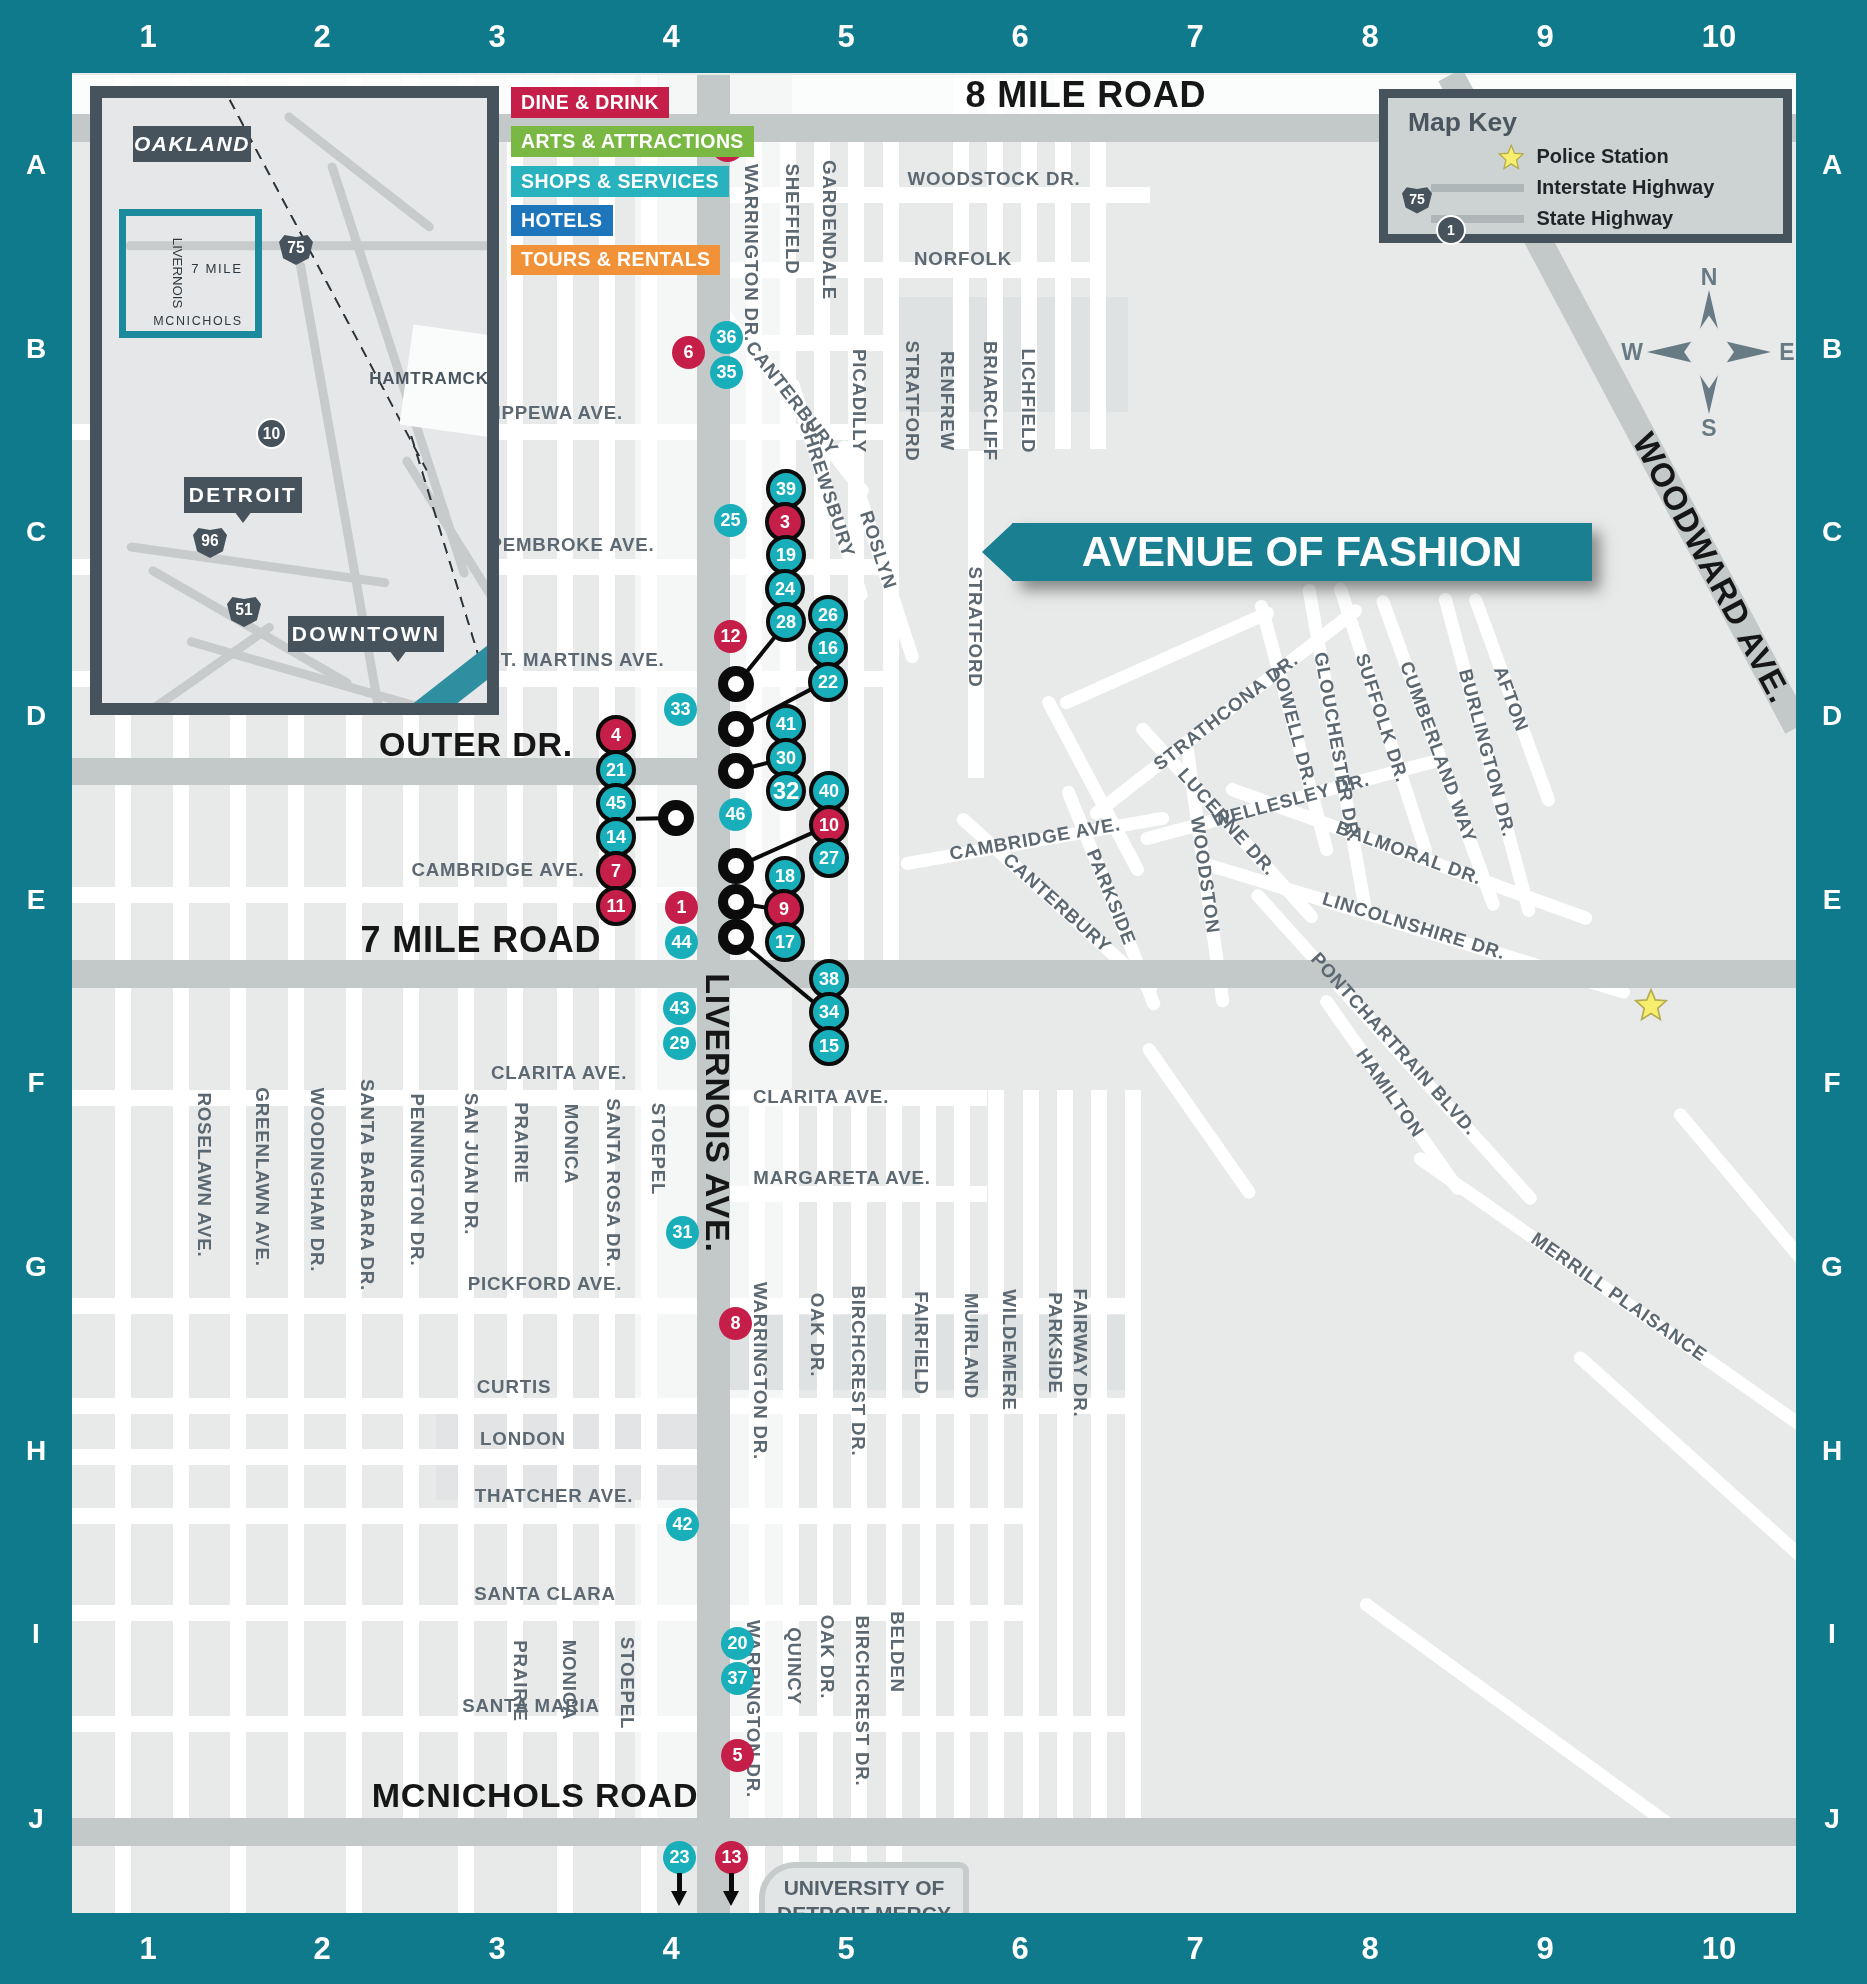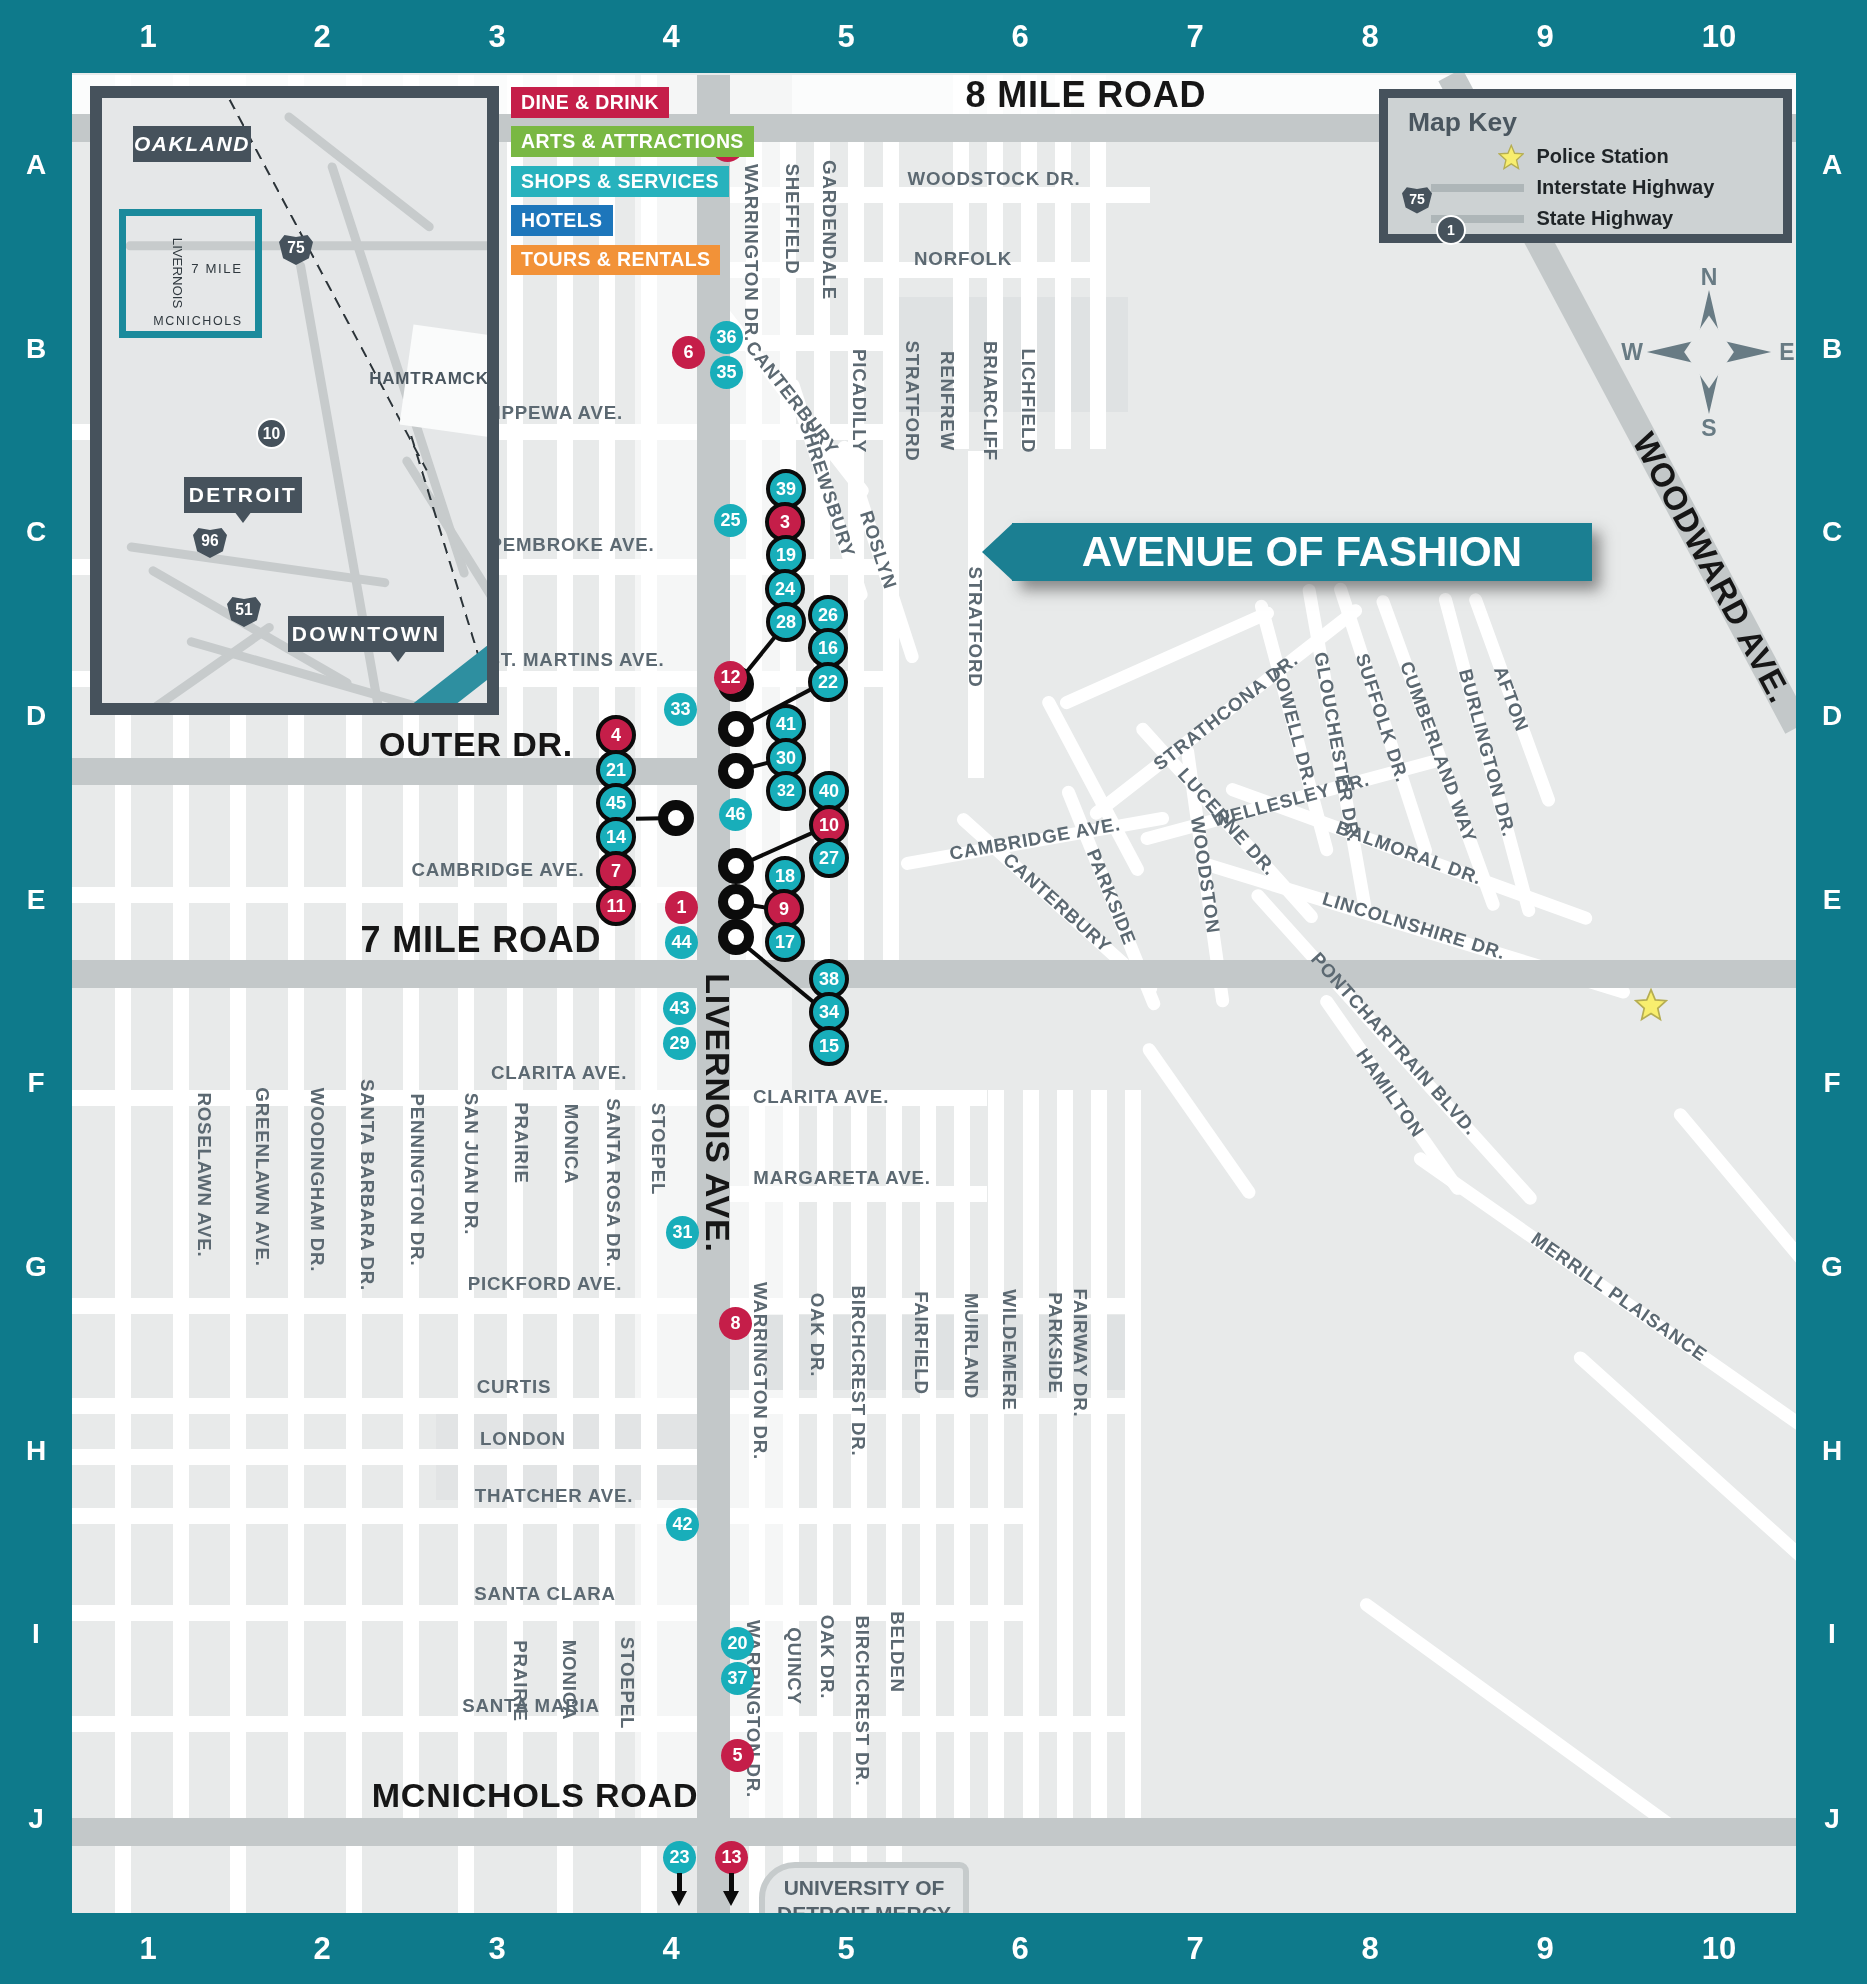--- a/index.html
+++ b/index.html
@@ -270,33 +270,33 @@
       <div class="ring" style="left: 718px; top: 753px;"></div>
       <div class="ring" style="left: 658px; top: 800px;"></div>
       <div class="ring" style="left: 718px; top: 848px;"></div>
       <div class="ring" style="left: 718px; top: 884px;"></div>
       <div class="ring" style="left: 718px; top: 919px;"></div>
       <div class="marker" style="left: 711px; top: 129px; width: 33px; height: 33px; background: rgb(197, 30, 73); font-size: 18px; border: none;">2</div>
       <div class="marker" style="left: 672px; top: 336px; width: 33px; height: 33px; background: rgb(197, 30, 73); font-size: 18px; border: none;">6</div>
       <div class="marker" style="left: 710px; top: 321px; width: 33px; height: 33px; background: rgb(24, 174, 186); font-size: 18px; border: none;">36</div>
       <div class="marker" style="left: 710px; top: 356px; width: 33px; height: 33px; background: rgb(24, 174, 186); font-size: 18px; border: none;">35</div>
       <div class="marker" style="left: 714px; top: 504px; width: 33px; height: 33px; background: rgb(24, 174, 186); font-size: 18px; border: none;">25</div>
-      <div class="marker" style="left: 714px; top: 620px; width: 33px; height: 33px; background: rgb(197, 30, 73); font-size: 18px; border: none; margin-top: 41px;">12</div>
+      <div class="marker" style="left: 714px; top: 620px; width: 33px; height: 33px; background: rgb(197, 30, 73); font-size: 18px; border: none;">12</div>
       <div class="marker" style="left: 664px; top: 693px; width: 33px; height: 33px; background: rgb(24, 174, 186); font-size: 18px; border: none;">33</div>
       <div class="marker" style="left: 766px; top: 469px; width: 40px; height: 40px; background: rgb(24, 174, 186); font-size: 18px; border: 4.7px solid rgb(11, 11, 11);">39</div>
       <div class="marker" style="left: 765px; top: 502px; width: 40px; height: 40px; background: rgb(197, 30, 73); font-size: 18px; border: 4.7px solid rgb(11, 11, 11);">3</div>
       <div class="marker" style="left: 766px; top: 535px; width: 40px; height: 40px; background: rgb(24, 174, 186); font-size: 18px; border: 4.7px solid rgb(11, 11, 11);">19</div>
       <div class="marker" style="left: 765px; top: 569px; width: 40px; height: 40px; background: rgb(24, 174, 186); font-size: 18px; border: 4.7px solid rgb(11, 11, 11);">24</div>
       <div class="marker" style="left: 766px; top: 602px; width: 40px; height: 40px; background: rgb(24, 174, 186); font-size: 18px; border: 4.7px solid rgb(11, 11, 11);">28</div>
       <div class="marker" style="left: 808px; top: 595px; width: 40px; height: 40px; background: rgb(24, 174, 186); font-size: 18px; border: 4.7px solid rgb(11, 11, 11);">26</div>
       <div class="marker" style="left: 808px; top: 628px; width: 40px; height: 40px; background: rgb(24, 174, 186); font-size: 18px; border: 4.7px solid rgb(11, 11, 11);">16</div>
       <div class="marker" style="left: 808px; top: 662px; width: 40px; height: 40px; background: rgb(24, 174, 186); font-size: 18px; border: 4.7px solid rgb(11, 11, 11);">22</div>
       <div class="marker" style="left: 766px; top: 704px; width: 40px; height: 40px; background: rgb(24, 174, 186); font-size: 18px; border: 4.7px solid rgb(11, 11, 11);">41</div>
       <div class="marker" style="left: 766px; top: 738px; width: 40px; height: 40px; background: rgb(24, 174, 186); font-size: 18px; border: 4.7px solid rgb(11, 11, 11);">30</div>
-      <div class="marker" style="left: 766px; top: 771px; width: 40px; height: 40px; background: rgb(24, 174, 186); font-size: 16px; border: 4.7px solid rgb(11, 11, 11);">32</div>
+      <div class="marker" style="left: 766px; top: 771px; width: 40px; height: 40px; background: rgb(24, 174, 186); font-size: 24px; border: 4.7px solid rgb(11, 11, 11);">32</div>
       <div class="marker" style="left: 809px; top: 771px; width: 40px; height: 40px; background: rgb(24, 174, 186); font-size: 18px; border: 4.7px solid rgb(11, 11, 11);">40</div>
       <div class="marker" style="left: 809px; top: 805px; width: 40px; height: 40px; background: rgb(197, 30, 73); font-size: 18px; border: 4.7px solid rgb(11, 11, 11);">10</div>
       <div class="marker" style="left: 809px; top: 838px; width: 40px; height: 40px; background: rgb(24, 174, 186); font-size: 18px; border: 4.7px solid rgb(11, 11, 11);">27</div>
       <div class="marker" style="left: 719px; top: 798px; width: 33px; height: 33px; background: rgb(24, 174, 186); font-size: 18px; border: none;">46</div>
       <div class="marker" style="left: 596px; top: 715px; width: 40px; height: 40px; background: rgb(197, 30, 73); font-size: 18px; border: 4.7px solid rgb(11, 11, 11);">4</div>
       <div class="marker" style="left: 596px; top: 750px; width: 40px; height: 40px; background: rgb(24, 174, 186); font-size: 18px; border: 4.7px solid rgb(11, 11, 11);">21</div>
       <div class="marker" style="left: 596px; top: 783px; width: 40px; height: 40px; background: rgb(24, 174, 186); font-size: 18px; border: 4.7px solid rgb(11, 11, 11);">45</div>
       <div class="marker" style="left: 596px; top: 817px; width: 40px; height: 40px; background: rgb(24, 174, 186); font-size: 18px; border: 4.7px solid rgb(11, 11, 11);">14</div>
       <div class="marker" style="left: 596px; top: 851px; width: 40px; height: 40px; background: rgb(197, 30, 73); font-size: 18px; border: 4.7px solid rgb(11, 11, 11);">7</div>
       <div class="marker" style="left: 596px; top: 886px; width: 40px; height: 40px; background: rgb(197, 30, 73); font-size: 18px; border: 4.7px solid rgb(11, 11, 11);">11</div>

